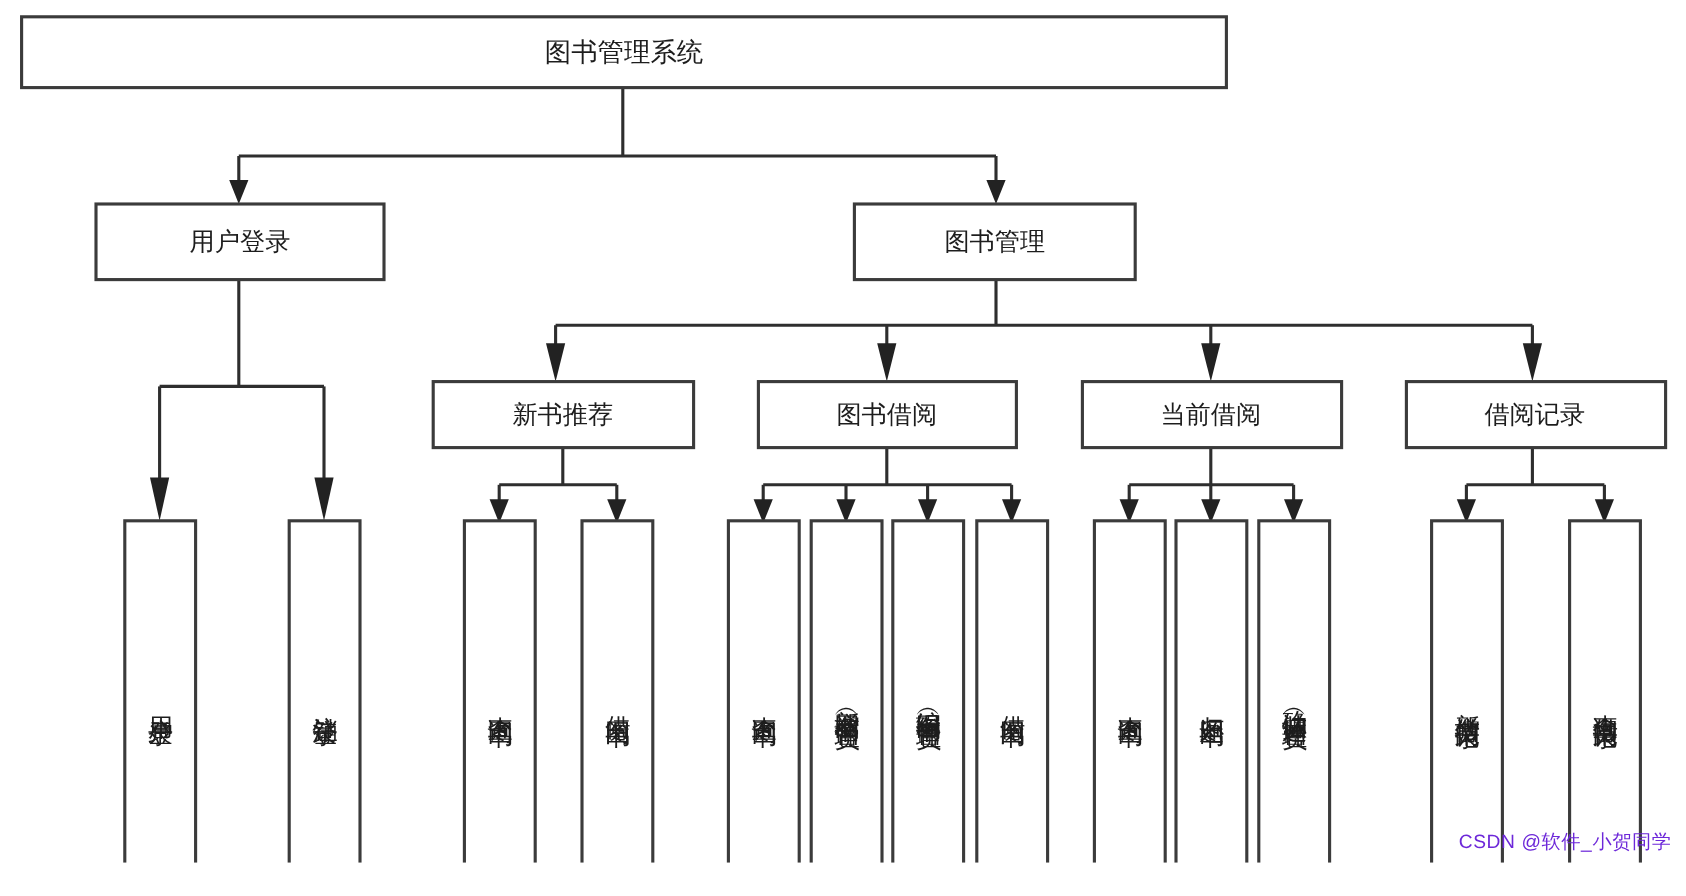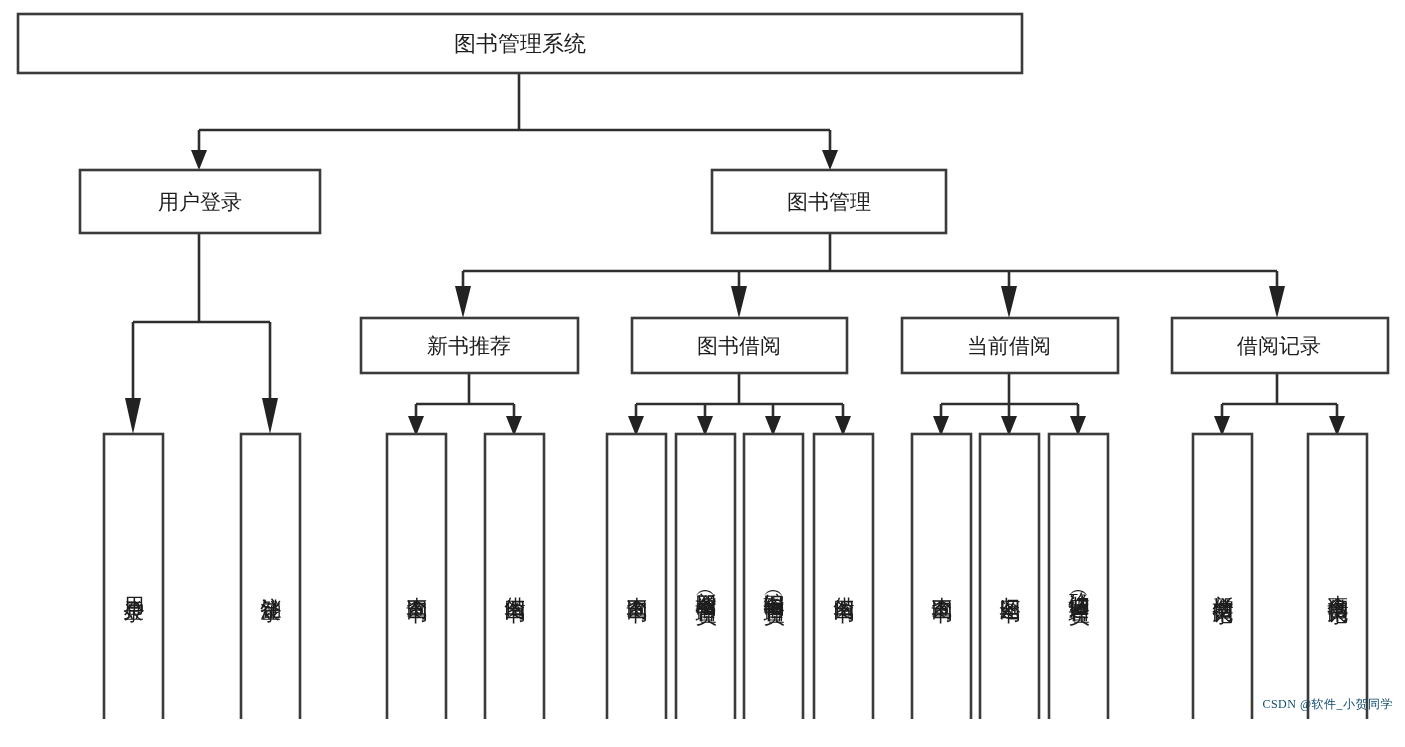--- a/index.html
+++ b/index.html
@@ -46,23 +46,23 @@
     text-anchor: middle;
     dominant-baseline: middle;
   }
   .node-label-title {
     font-size: 22px;
   }
   .watermark {
     position: absolute;
     right: 12px;
     bottom: 6px;
-    font-family: Liberation Serif, serif;
-    font-size: 12px;
-    color: #0c4a6e;
+    font-family: Liberation Sans, sans-serif;
+    font-size: 16px;
+    color: #6d28d9;
     letter-spacing: 0.5px;
     white-space: nowrap;
     user-select: none;
   }
 </style>
 </head>
 <body>
 
 <div id="diagram-root">
 

